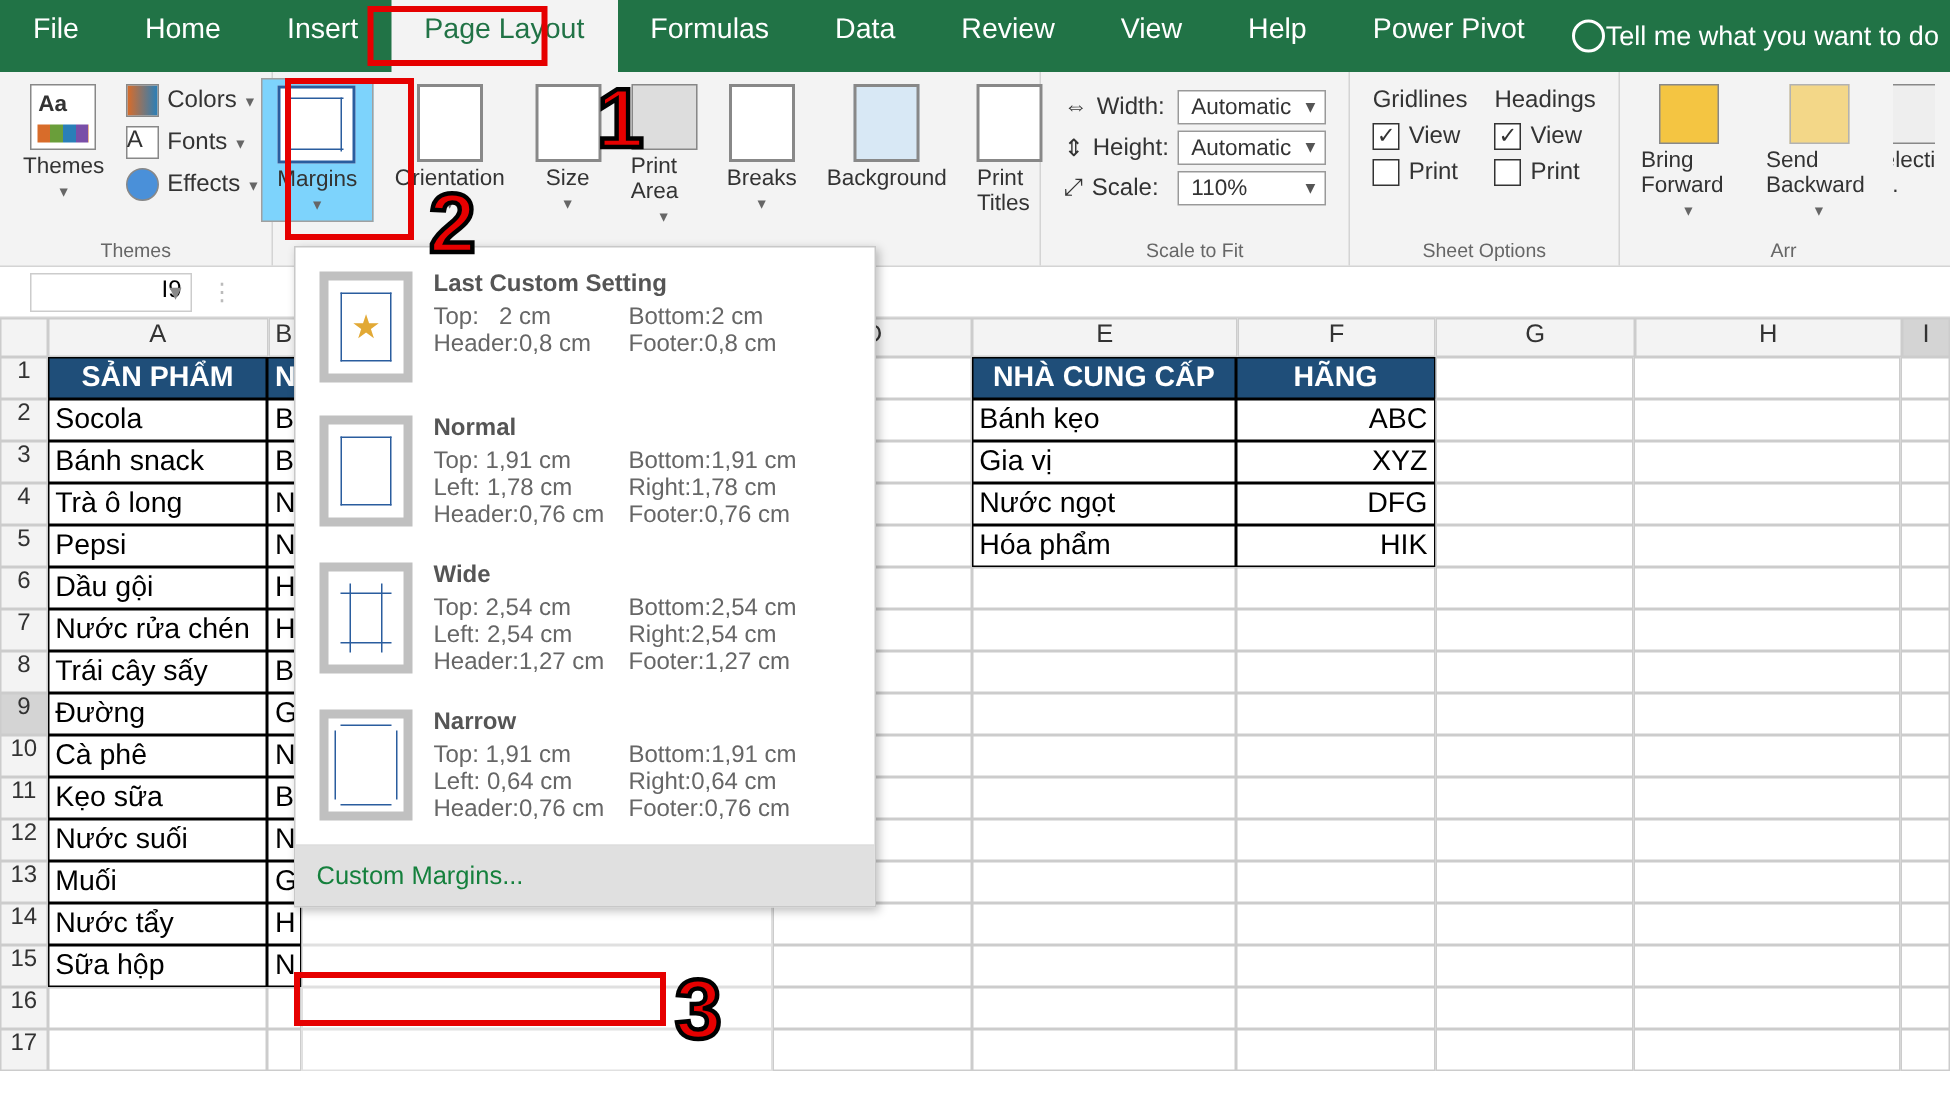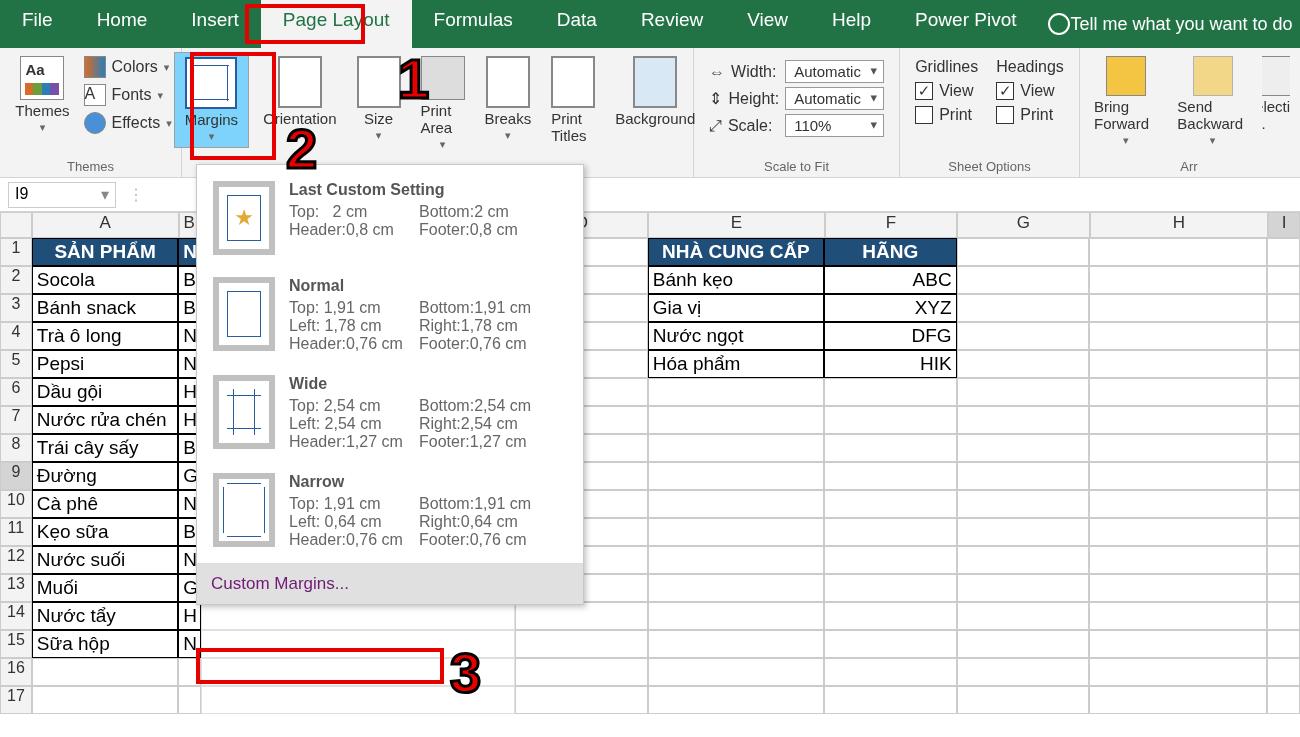--- a/index.html
+++ b/index.html
@@ -39,21 +39,21 @@
 .scale-grid { display:grid; grid-template-columns:auto auto; gap:4px 6px; align-items:center; font-size:16px; color:#333; }
 .scale-grid .lbl { display:flex; align-items:center; gap:6px; }
 .sel-box { border:1px solid #999; background:#fff; padding:2px 22px 2px 8px; font-size:15px; position:relative; }
 .sel-box::after { content:"▾"; position:absolute; right:6px; top:2px; font-size:13px; color:#555; }
 
 .check-col { display:flex; flex-direction:column; gap:6px; font-size:16px; color:#333; padding-top:2px;justify-content:center; }
 .check-col .hd { font-size:16px; }
 .check-row { display:flex; align-items:center; gap:6px; }
 .cbx { width:18px; height:18px; border:1px solid #333; background:#fff; text-align:center; line-height:15px; font-size:15px; }
 
-.fml-bar { height:34px; border-bottom:1px solid #d4d4d4; display:flex; align-items:center; padding:0 8px; gap:12px; }
+.fml-bar { height:34px; border-bottom:1px solid #d4d4d4; display:flex; align-items:center; padding:0 20px; gap:12px;text-align:right; }
 .name-box { border:1px solid #ccc; width:108px; height:26px; padding:2px 6px; font-size:16px; position:relative; }
 .name-box::after { content:"▾"; position:absolute; right:6px; top:2px; color:#888; }
 
 .sheet { position:relative; font-size:19px; }
 .col-headers { display:flex; }
 .row-hd-col { width:36px; background:#f3f3f3; }
 .col-hd { height:26px; border:1px solid #ccc; background:#f3f3f3; text-align:center; font-size:17px; color:#333; }
 .cA { width:166px; } .cB { width:24px; } .cD { width:150px; } .cE { width:200px; } .cF { width:150px; }
 .cG { width:150px; } .cH { width:202px; } .cI { width:36px; }
 .col-hd.sel { background:#d4d4d4; }
@@ -73,21 +73,21 @@
 .thumb .tline { position:absolute; background:#2a5d9e; }
 .thumb .v1 { top:8px; bottom:8px; left:8px; width:1px; } .thumb .v2 { top:8px; bottom:8px; right:8px; width:1px; }
 .thumb .h1 { left:8px; right:8px; top:8px; height:1px; } .thumb .h2 { left:8px; right:8px; bottom:8px; height:1px; }
 .thumb.wide .v1{left:14px;} .thumb.wide .v2{right:14px;} .thumb.wide .h1{top:14px;} .thumb.wide .h2{bottom:14px;}
 .thumb.narrow .v1{left:4px;} .thumb.narrow .v2{right:4px;} .thumb.narrow .h1{top:4px;} .thumb.narrow .h2{bottom:4px;}
 .thumb .star { position:absolute; top:50%; left:50%; transform:translate(-50%,-50%); color:#e2a935; font-size:22px; }
 .moption .mtext { flex:1; color:#666; font-size:16px; }
 .moption .title { font-weight:bold; margin-bottom:4px; color:#555; }
 .mrow { display:flex; }
 .mrow .c1 { width:130px; } .mrow .c2 { flex:1; }
-.custom-margins-item { border-top:1px solid #ddd; padding:10px 14px; font-size:17px; color:#701a75; background:#e0e0e0; cursor:pointer; }
+.custom-margins-item { border-top:1px solid #ddd; padding:10px 14px; font-size:17px; color:#15803d; background:#e0e0e0; cursor:pointer; }
 
 .redbox { position:absolute; border:4px solid #e60000; z-index:50; pointer-events:none; }
 .step-num { position:absolute; z-index:60; font-size:56px; font-weight:900; color:#e60000; -webkit-text-stroke:3px #000; pointer-events:none; }
 
 .dropdown-arrow { font-size:11px; color:#666; }
 .i-cropped { overflow:hidden; width:36px; }
 </style>
 </head>
 <body>
 
@@ -162,26 +162,26 @@
         <div class="printer-ic"></div>
         <span>Print Area</span>
           <span class="dropdown-arrow">▾</span>
       </div>
       <div class="big-btn">
         <div class="page-icon"></div>
         <span>Breaks</span>
           <span class="dropdown-arrow">▾</span>
       </div>
       <div class="big-btn">
+        <div class="page-icon" style="background:#d8e8f5"></div>
+        <span>Background</span>
+      </div>
+      <div class="big-btn">
         <div class="page-icon"></div>
         <span>Print Titles</span>
-      </div>
-      <div class="big-btn">
-        <div class="page-icon" style="background:#d8e8f5"></div>
-        <span>Background</span>
       </div>
     </div>
     <div class="group-label"></div>
   </div>
 
   <div class="group" style="width:206px">
     <div class="group-content" style="padding-top:8px">
       <div class="scale-grid">
         <div class="lbl">
             <span>⇔</span>

